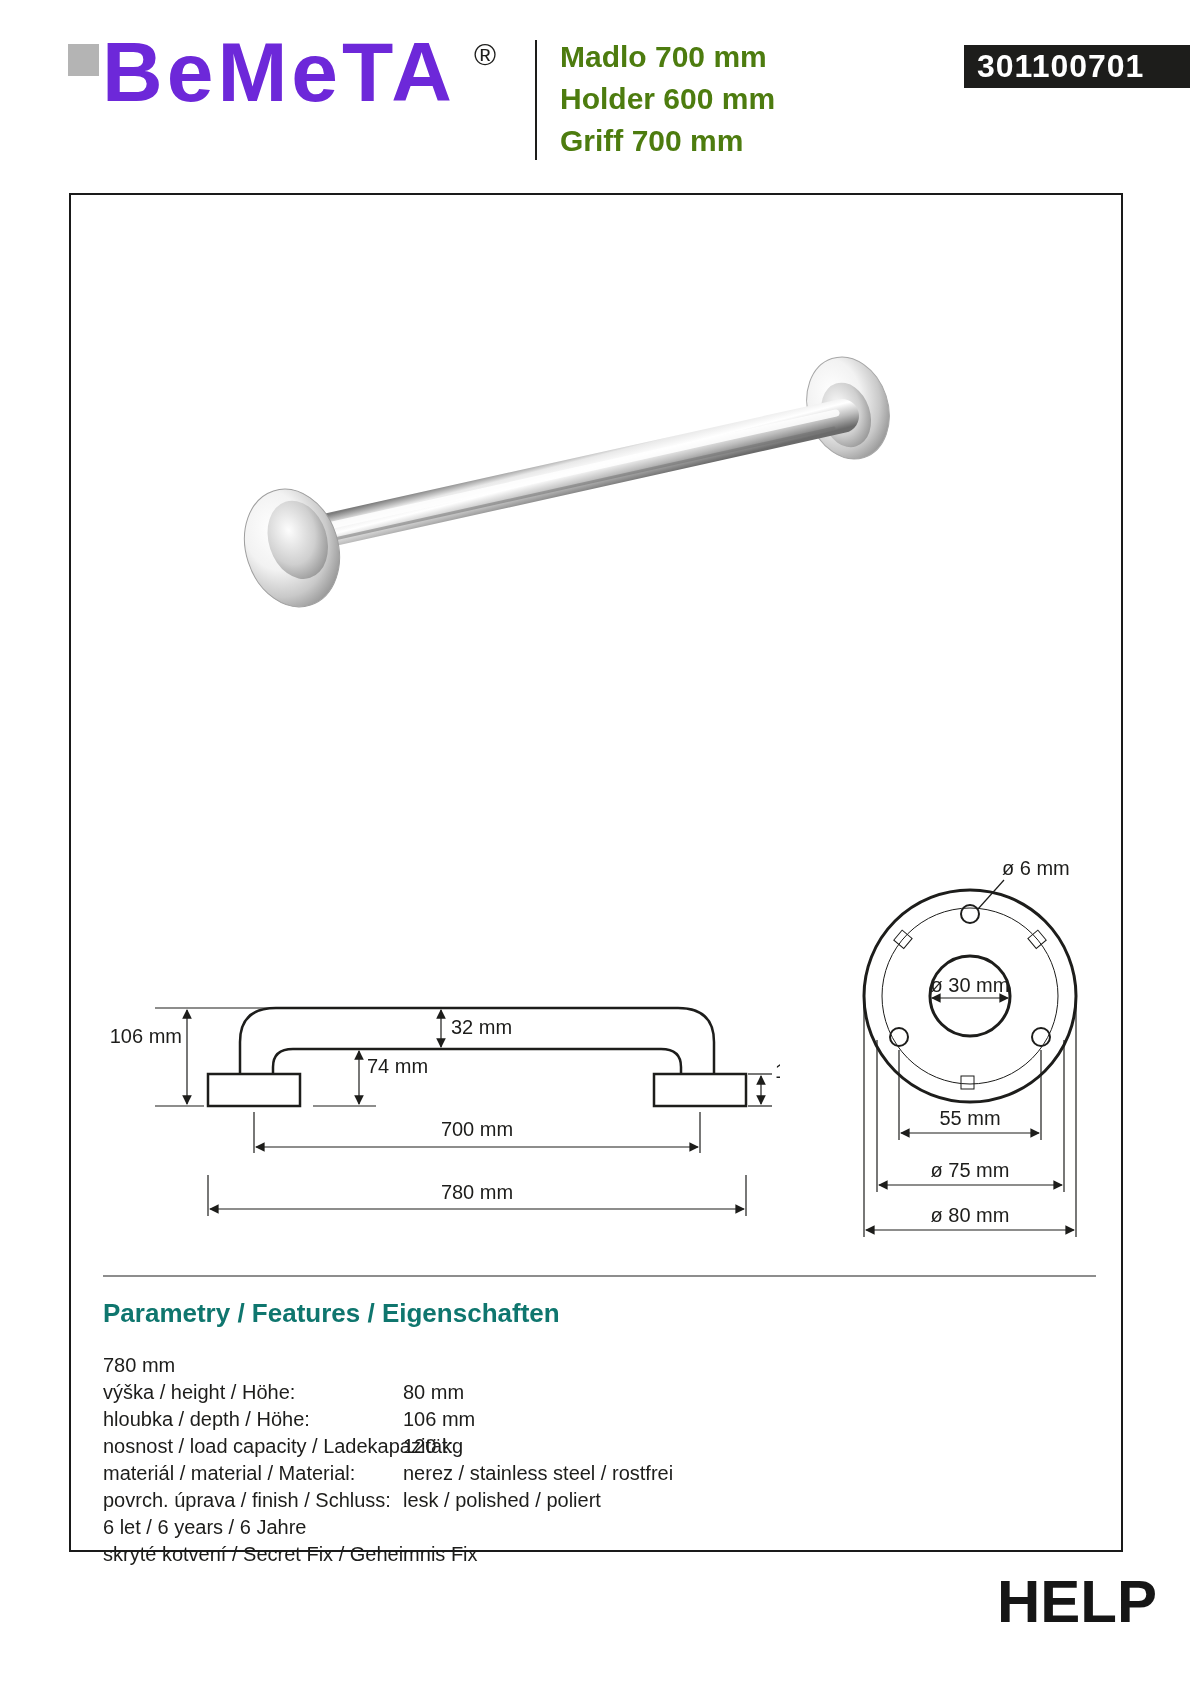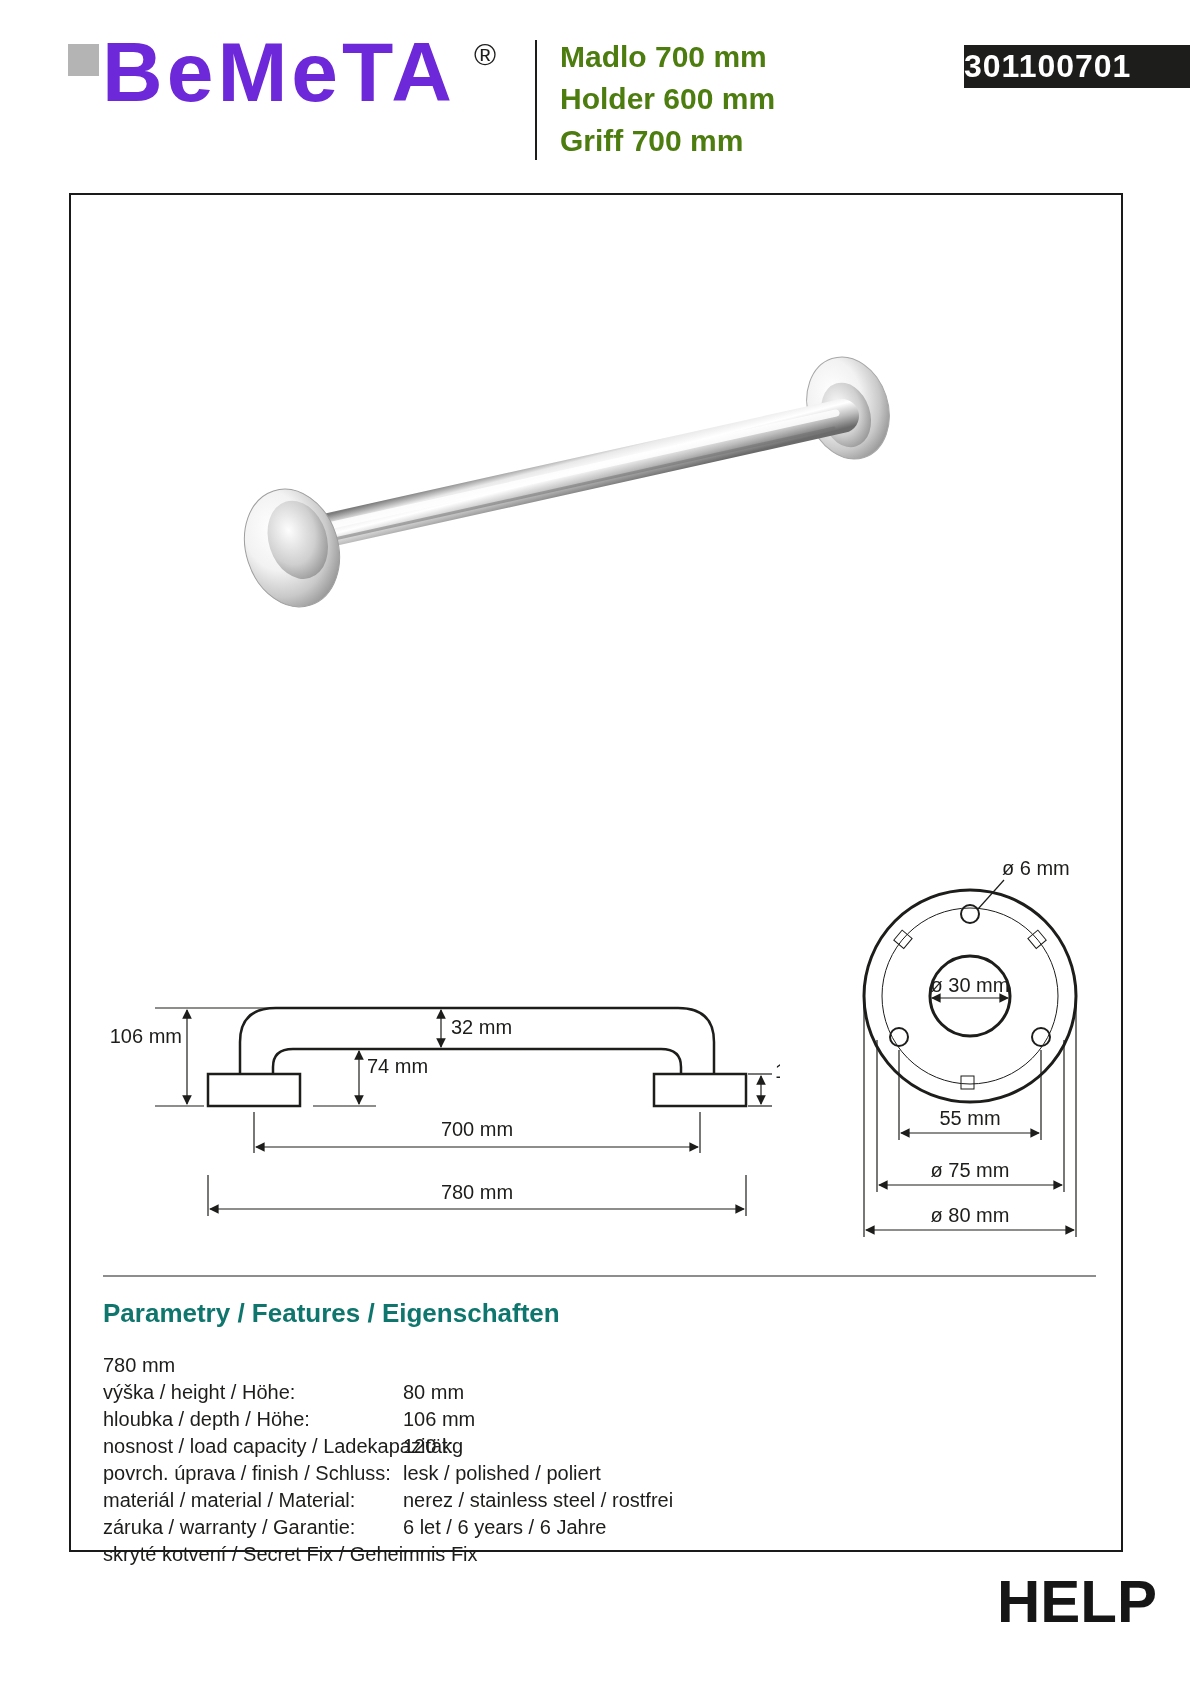--- a/index.html
+++ b/index.html
@@ -16,21 +16,21 @@
     letter-spacing:4px; color:#6d28d9; line-height:1;
   }
   .logo-reg {
     position:absolute; left:474px; top:38px; font-size:30px; font-weight:normal; color:#1d1d1b;
   }
   .header-divider { position:absolute; left:535px; top:40px; width:2px; height:120px; background:#1d1d1b; }
   .title-block { position:absolute; left:560px; top:36px; }
   .title-line { font-size:30px; font-weight:bold; line-height:42px; color:#4d7c0f; white-space:nowrap; }
   .code-badge {
     position:absolute; left:964px; top:45px; width:226px; height:43px; background:#1d1d1b;
-    color:#ffffff; font-size:32px; font-weight:bold; line-height:43px; 
+    color:#ffffff; font-size:32px; font-weight:bold; line-height:43px; padding-left:13px;
     letter-spacing:1px;
   }
   
   .main-box {
     position:absolute; left:69px; top:193px; width:1054px; height:1359px;
     border:2px solid #1a1a1a; background:#fff;
   }
   .photo-svg { position:absolute; left:150px; top:340px; }
   .sideview-svg { position:absolute; left:100px; top:900px; }
   .frontview-svg { position:absolute; left:790px; top:810px; }
@@ -206,29 +206,28 @@
     </div>
     <div class="param-row">
       <span class="param-label">hloubka / depth / Höhe:</span>
       <span class="param-value">106 mm</span>
     </div>
     <div class="param-row">
       <span class="param-label">nosnost / load capacity / Ladekapazität:</span>
       <span class="param-value">120 kg</span>
     </div>
     <div class="param-row">
+      <span class="param-label">materiál / material / Material:</span>
+      <span class="param-value">nerez / stainless steel / rostfrei</span>
+    </div>
+    <div class="param-row">
       <span class="param-label">povrch. úprava / finish / Schluss:</span>
       <span class="param-value">lesk / polished / poliert</span>
     </div>
     <div class="param-row">
-      <span class="param-label">materiál / material / Material:</span>
-      <span class="param-value">nerez / stainless steel / rostfrei</span>
-    </div>
-    <div class="param-row">
-      <span class="param-label">záruka / warranty / Garantie:</span>
       <span class="param-value">6 let / 6 years / 6 Jahre</span>
     </div>
     <div class="param-row">
       <span class="param-label">skryté kotvení / Secret Fix / Geheimnis Fix</span>
       <span class="param-value"></span>
     </div>
   </div>
 
   <div class="help-logo">HELP</div>
 

